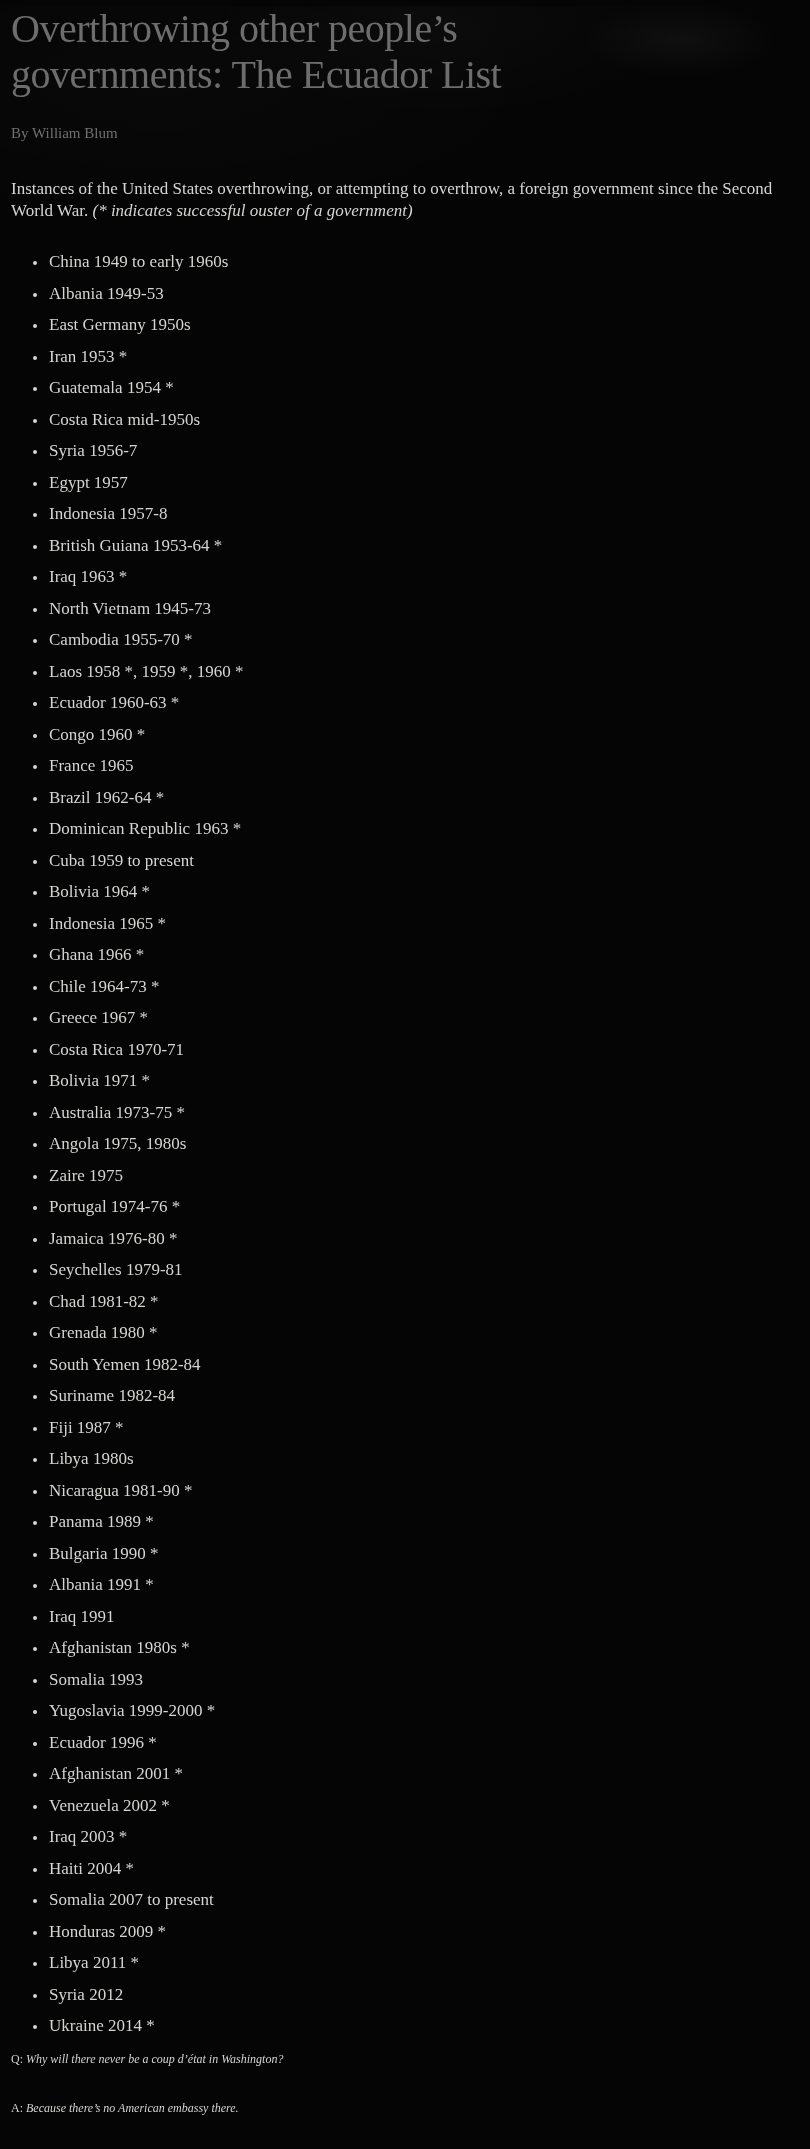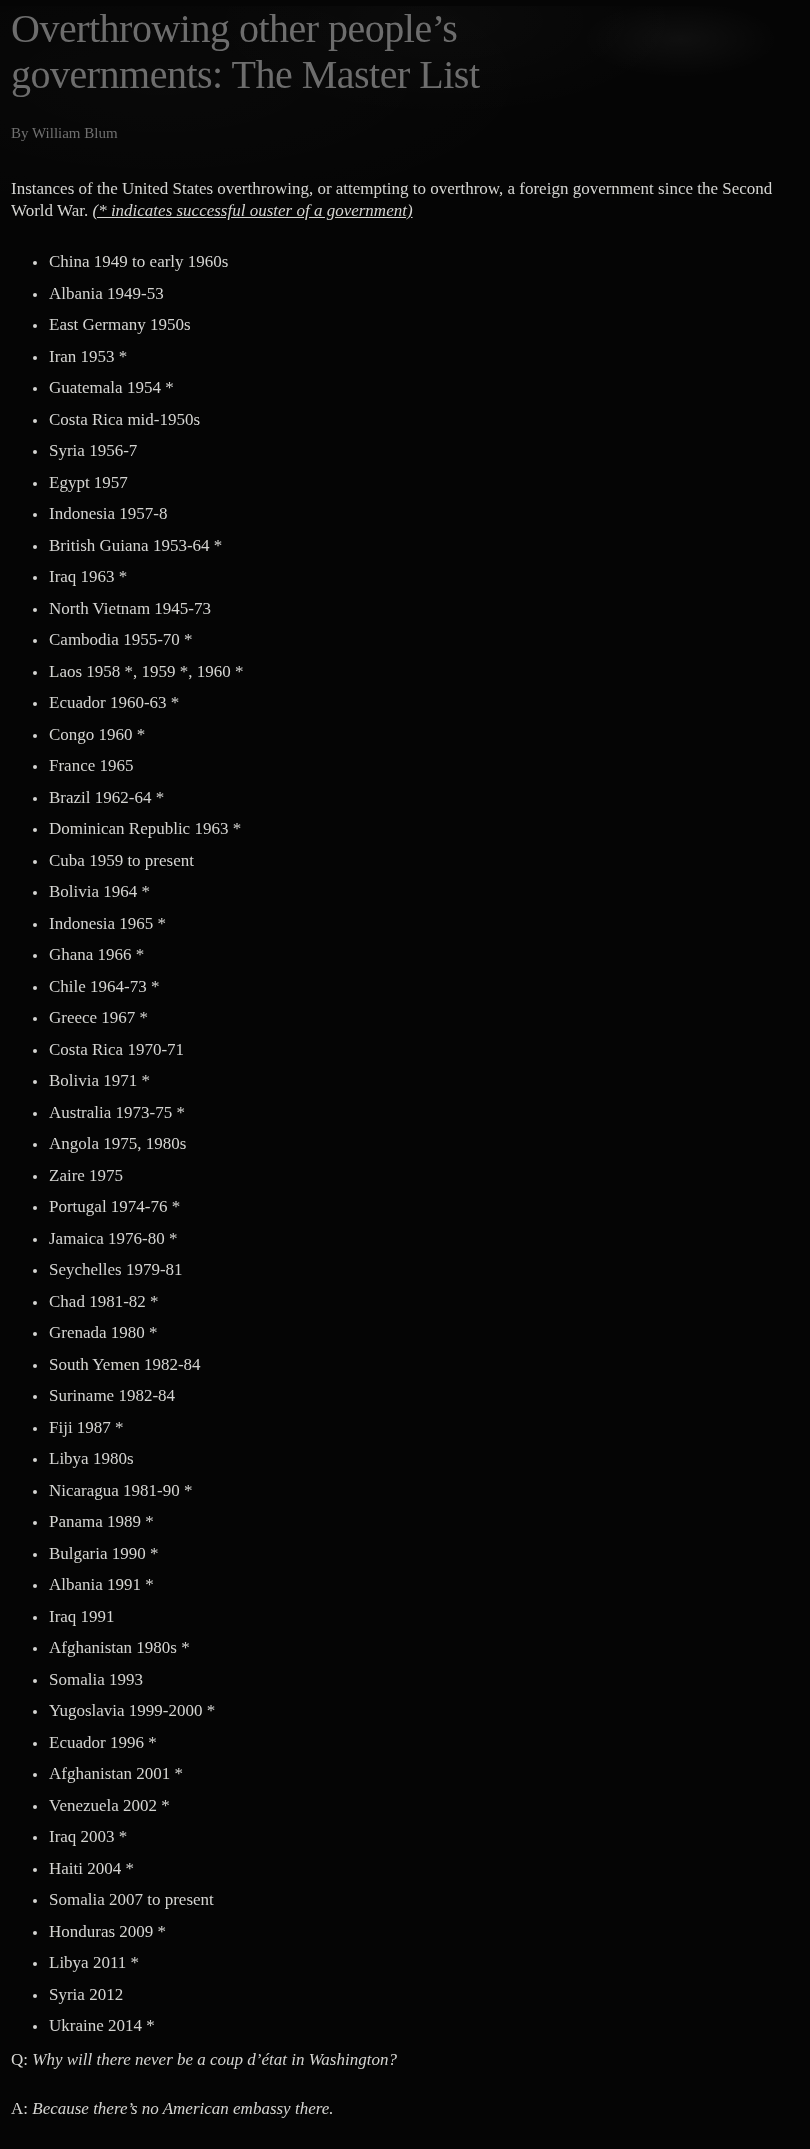--- a/index.html
+++ b/index.html
@@ -48,53 +48,53 @@
     line-height:19px;
     color:var(--byline);
   }
   .intro{
     margin:35px 0 0;
     font-size:17px;
     line-height:21.5px;
     color:var(--text);
     max-width:788px;
   }
-  .intro em{font-style:italic;text-decoration:underline;}
+  .intro em{font-style:italic;}
   ul.master-list{
     margin:32px 0 0;
     padding:0 0 0 37px;
     list-style:disc outside;
     color:var(--text);
   }
   ul.master-list li{
     font-size:17px;
     line-height:18px;
     margin:0 0 13.5px;
     padding-left:1px;
   }
   ul.master-list li::marker{
     color:var(--text);
     font-size:13px;
   }
   .qa{
-    font-size:17px;
+    font-size:12px;
     line-height:21px;
     color:var(--text);
   }
   .qa em{font-style:italic;}
   .qa .prefix{font-style:normal;}
   .q-line{margin:13px 0 0;}
   .a-line{margin:28px 0 0;}
 </style>
 </head>
 <body>
 
 <article class="page">
 
-  <h1><span>Overthrowing other people’s</span><br><span>governments: The Master List</span></h1>
+  <h1><span>Overthrowing other people’s</span><br><span>governments: The Ecuador List</span></h1>
 
   <p class="byline">By William Blum</p>
 
   <p class="intro"><span>Instances of the United States overthrowing, or attempting to overthrow, a foreign government since the Second World War. </span><em>(* indicates successful ouster of a government)</em></p>
 
   <ul class="master-list">
       <li>China 1949 to early 1960s</li>
       <li>Albania 1949-53</li>
       <li>East Germany 1950s</li>
       <li>Iran 1953 *</li>

